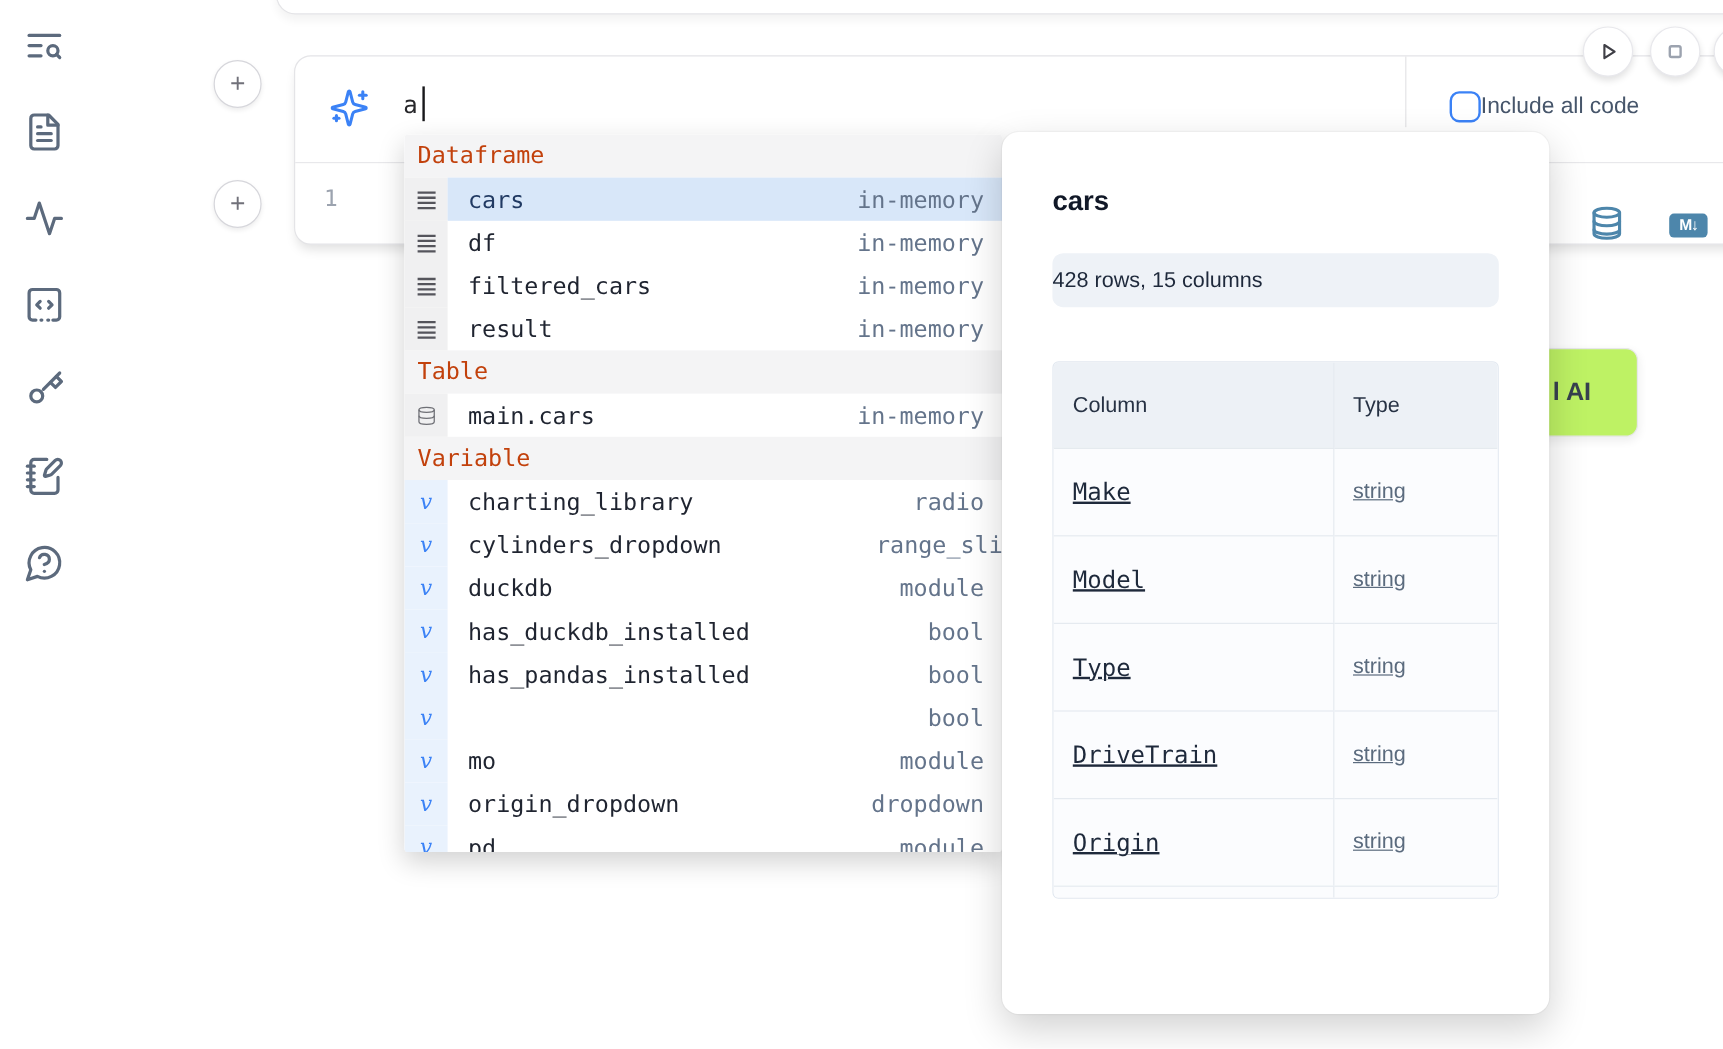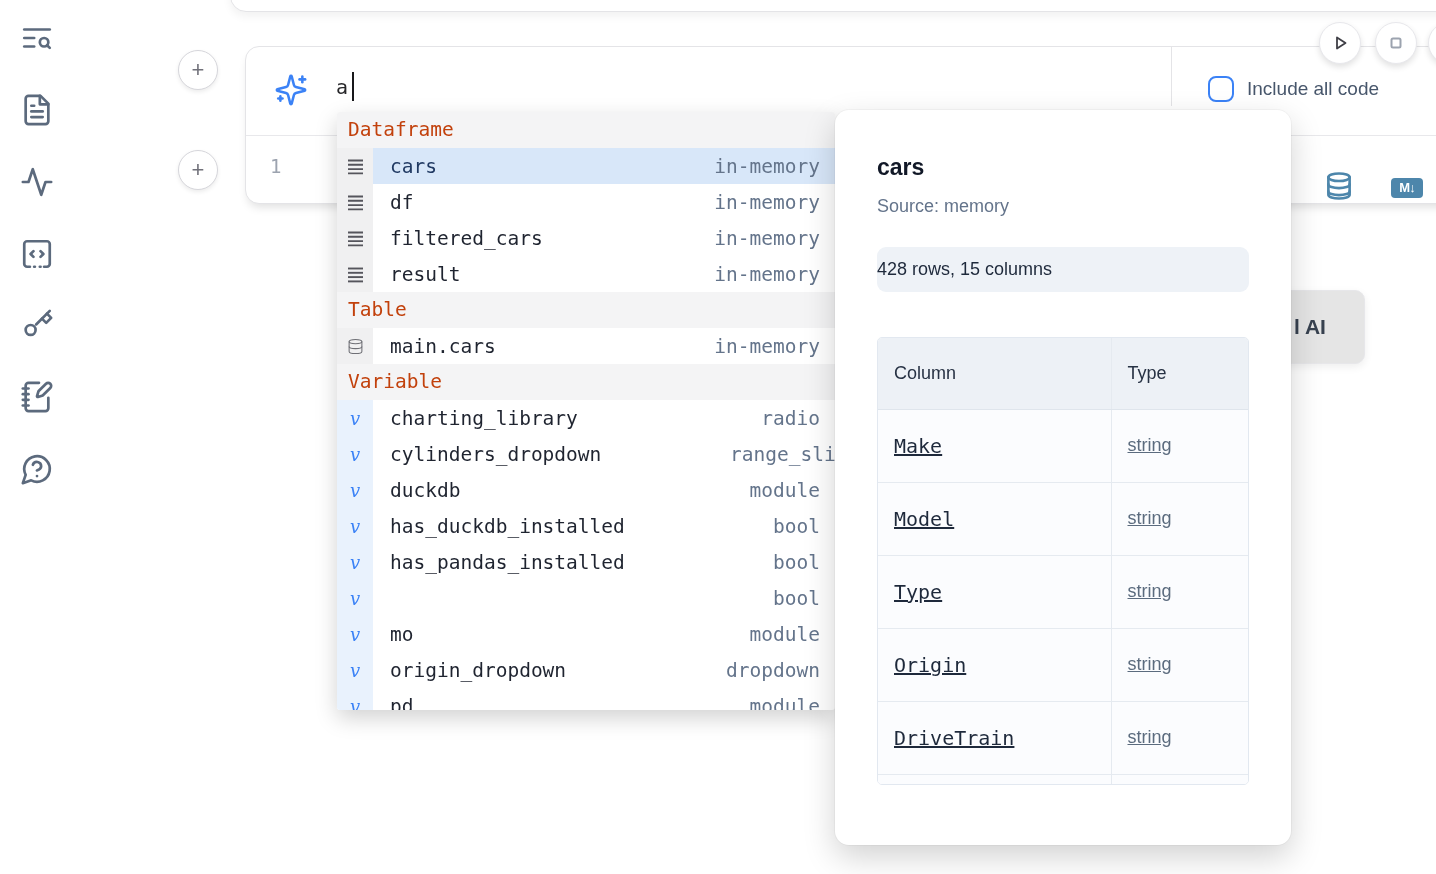--- a/index.html
+++ b/index.html
@@ -37,21 +37,21 @@
   .cell-card { position:absolute; left:245px; top:46px; width:1215px; height:158px;
                background:#fff; border:1px solid #e4e4e7; border-radius:14px 0 0 14px;
                box-shadow:0 6px 10px -3px rgba(0,0,0,.13); z-index:5; }
   .ai-row { position:absolute; left:0; top:0; width:100%; height:89px; border-bottom:1px solid #e8e8eb; }
   .sparkles { position:absolute; left:28px; top:26px; width:34px; height:34px; }
   .sparkles svg { stroke:#3b82f6; fill:none; stroke-width:1.8; stroke-linecap:round; stroke-linejoin:round; }
   .ai-text { position:absolute; left:90px; top:28px; font-family:"DejaVu Sans Mono", monospace;
              font-size:20px; color:#27272a; }
   .caret { position:absolute; left:106px; top:25px; width:2px; height:29px; background:#18181b; }
   .v-divider { position:absolute; left:925px; top:0; width:1px; height:59px; background:#e4e4e7; }
-  .include-group { position:absolute; left:962px; top:29px; display:flex; align-items:center; gap:13px; }
+  .include-group { position:absolute; left:962px; top:29px; display:flex; align-items:center; }
   .checkbox { width:26px; height:26px; border:2px solid #3b82f6; border-radius:8px; background:#fff; cursor:pointer; }
   .include-label { font-size:19px; color:#47566b; }
   .code-row { position:absolute; left:0; top:90px; width:100%; height:67px; }
   .line-number { position:absolute; left:24px; top:18px; font-family:"DejaVu Sans Mono", monospace;
                  font-size:19px; color:#9ca3af; }
   .cell-action-db { position:absolute; left:1078px; top:34px; width:30px; height:30px; cursor:pointer; }
   .cell-action-db svg { stroke:#4d86ab; fill:none; stroke-width:2.1; stroke-linecap:round; }
   .md-badge { position:absolute; left:1145px; top:41px; width:32px; height:20px; background:#4d86ab;
               border-radius:4px; color:#fff; font-weight:bold; font-size:13px; text-align:center;
               line-height:20px; cursor:pointer; letter-spacing:-1px; }
@@ -90,21 +90,21 @@
                      font-size:18px; font-weight:normal; color:#273244;
                      border-bottom:1px solid #dfe5ec; }
   .schema-table td { height:73px; background:#fbfcfe; padding-left:16px;
                      border-bottom:1px solid #e5eaf0;text-decoration:underline; }
   .schema-table th + th, .schema-table td + td { border-left:1px solid #e5eaf0; }
   .col-name { font-family:"DejaVu Sans Mono", monospace; font-size:20px; color:#1e293b; }
   .col-type { font-size:18px; color:#5b6b7e; }
   .col-c { width:233px;margin-top:36px; } .col-t { width:137px; }
 
   
-  .ai-button { position:absolute; left:1255px; top:290px; width:110px; height:74px; background:#e5e5e5;
+  .ai-button { position:absolute; left:1255px; top:290px; width:110px; height:74px; background:#bef264;
                border:1px solid #e7e7ea; border-radius:10px; box-shadow:0 3px 8px rgba(0,0,0,.07);
                z-index:25; display:flex; align-items:center; justify-content:center;
                font-size:21px; font-weight:bold; color:#37414f; cursor:pointer; }
 
   .tri { stroke:#3f3f46; fill:none; stroke-width:1.8; stroke-linejoin:round; }
   .sq  { stroke:#9ca3af; fill:none; stroke-width:2; }
 </style>
 </head>
 <body>
 
@@ -377,21 +377,20 @@
       </span>
   </div>
 </div>
 
 <div class="ai-button">
   <span>l AI</span>
 </div>
 
 <div class="popup">
   <div class="popup-title">cars</div>
-  <div class="popup-source">Source: memory</div>
   <div class="shape-badge">428 rows, 15 columns</div>
   <div class="schema-wrap">
     <table class="schema-table">
       <thead>
         <tr>
           <th class="col-c">Column</th>
           <th class="col-t">Type</th>
         </tr>
       </thead>
       <tbody>
@@ -401,27 +400,27 @@
         </tr>
         <tr>
           <td class="col-name">Model</td>
           <td class="col-type">string</td>
         </tr>
         <tr>
           <td class="col-name">Type</td>
           <td class="col-type">string</td>
         </tr>
         <tr>
+          <td class="col-name">DriveTrain</td>
+          <td class="col-type">string</td>
+        </tr>
+        <tr>
           <td class="col-name">Origin</td>
           <td class="col-type">string</td>
         </tr>
         <tr>
-          <td class="col-name">DriveTrain</td>
-          <td class="col-type">string</td>
-        </tr>
-        <tr>
           <td class="col-name"></td>
           <td class="col-type"></td>
         </tr>
       </tbody>
     </table>
   </div>
 </div>
 
 </body></html>

